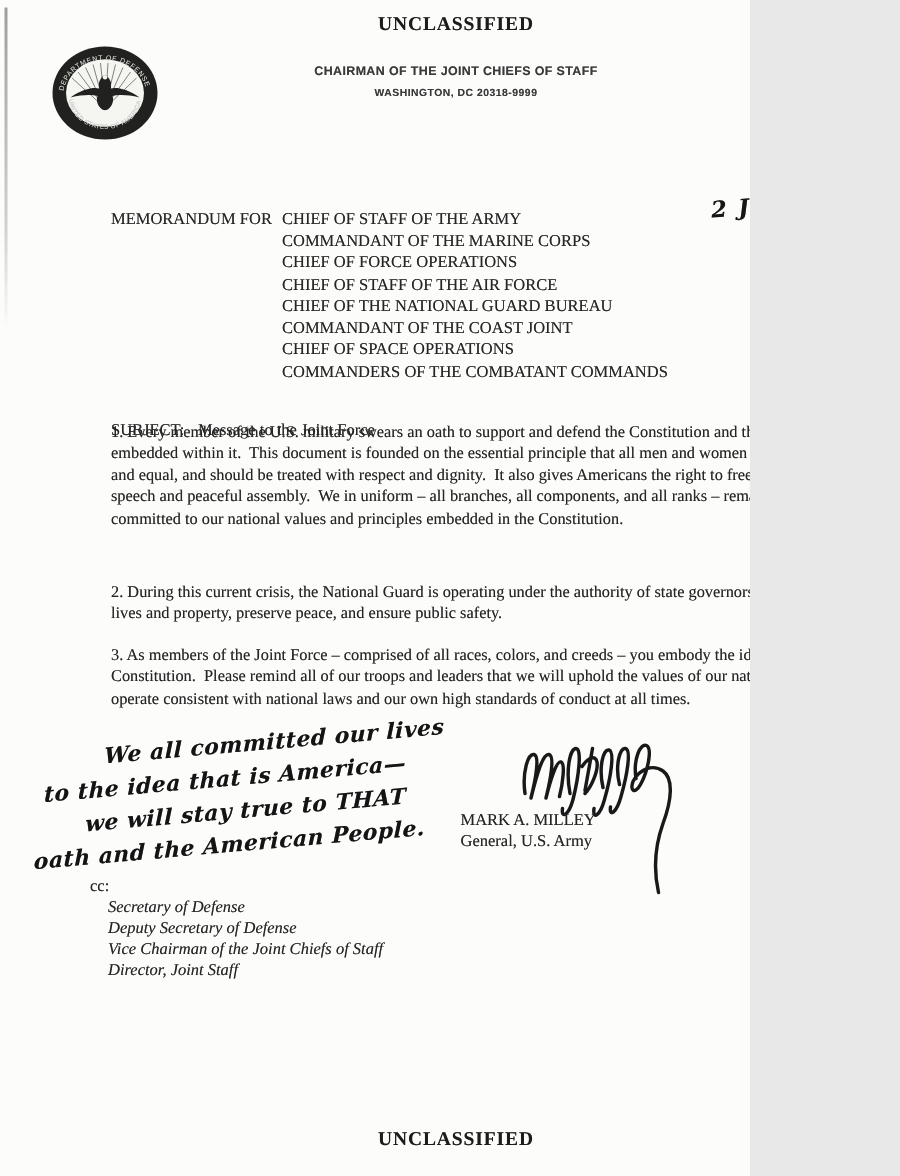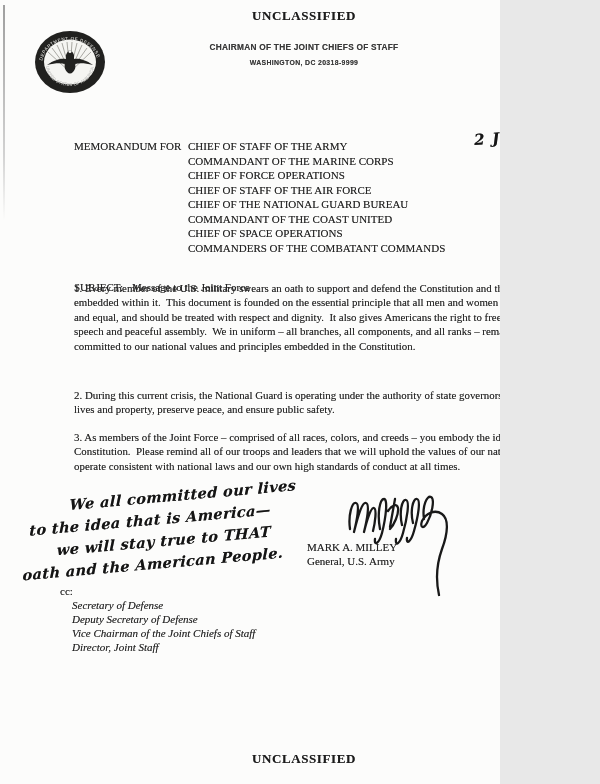--- a/index.html
+++ b/index.html
@@ -109,21 +109,21 @@
   <div class="date-hw">2 June 2020</div>
 
   <div class="memo">
     <div class="memo-label">MEMORANDUM FOR</div>
     <div class="recipients">
       <div>CHIEF OF STAFF OF THE ARMY</div>
       <div>COMMANDANT OF THE MARINE CORPS</div>
       <div>CHIEF OF FORCE OPERATIONS</div>
       <div>CHIEF OF STAFF OF THE AIR FORCE</div>
       <div>CHIEF OF THE NATIONAL GUARD BUREAU</div>
-      <div>COMMANDANT OF THE COAST UNITED</div>
+      <div>COMMANDANT OF THE COAST JOINT</div>
       <div>CHIEF OF SPACE OPERATIONS</div>
       <div>COMMANDERS OF THE COMBATANT COMMANDS</div>
     </div>
   </div>
 
   <div class="subject">
     <span class="subject-label">SUBJECT:</span><span>Message to the Joint Force</span>
   </div>
 
   <div class="para para-1">1. Every member of the U.S. military swears an oath to support and defend the Constitution and the values embedded within it.  This document is founded on the essential principle that all men and women are born free and equal, and should be treated with respect and dignity.  It also gives Americans the right to freedom of speech and peaceful assembly.  We in uniform – all branches, all components, and all ranks – remain committed to our national values and principles embedded in the Constitution.</div>

